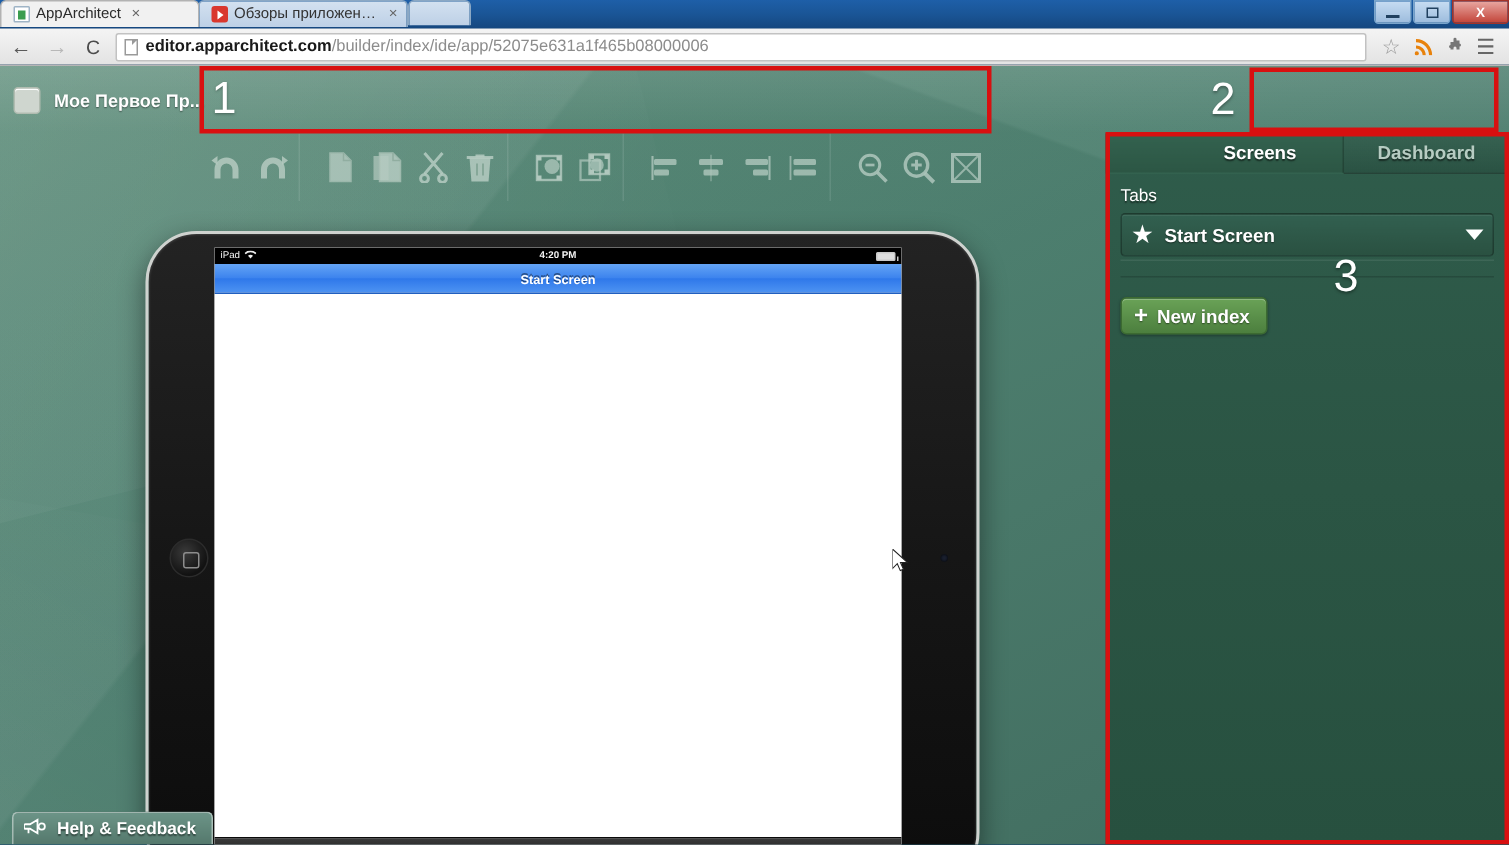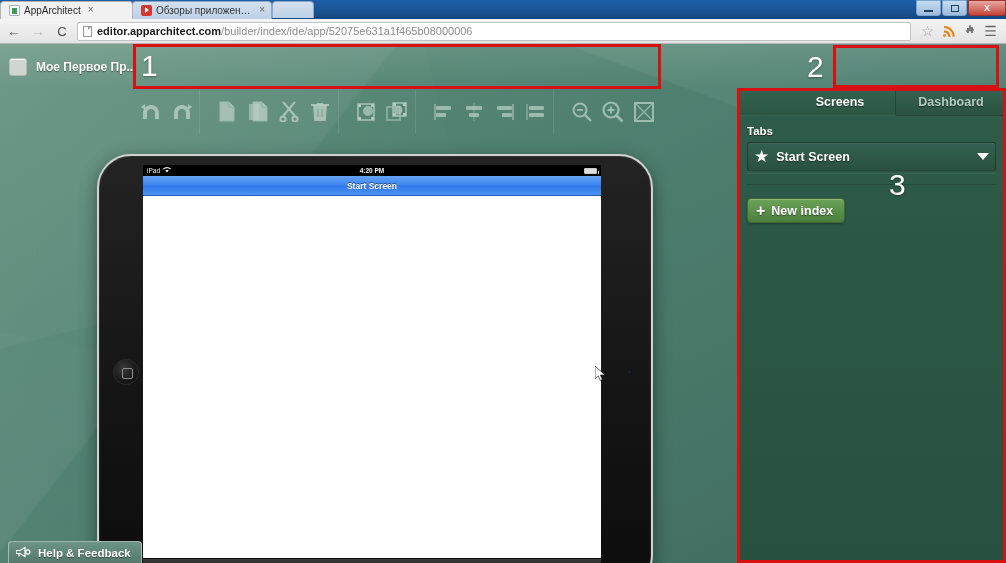--- a/index.html
+++ b/index.html
@@ -10,21 +10,21 @@
     background: #0b3a6b;
   }
 
   
   .browser-titlebar {
     position: absolute; top: 0; left: 0; width: 1006px; height: 19px;
     background: linear-gradient(to bottom, #1e5fa8 0%, #1a5596 50%, #15477f 100%);
   }
   .tabstrip {
     position: absolute; top: 0; left: 0; height: 19px;
-    display: flex; align-items: center;
+    display: flex; align-items: flex-start;
   }
   .tab {
     position: relative;
     height: 18px;
     display: flex; align-items: center;
     padding: 0 6px 0 8px;
     border-top-left-radius: 4px; border-top-right-radius: 4px;
     font-size: 10px;
     color: #2b2b2b;
     white-space: nowrap;
@@ -366,21 +366,21 @@
   }
   .rtab:last-child { border-right: none; }
   .rtab.active {
     color: #ffffff;
     background: linear-gradient(to bottom, #33624f, #2c5644);
     border-bottom: 1px solid transparent;
     padding-left: 48px;
   }
   .rbody { padding: 7px 10px 0 10px; position: relative; }
   .sect-label {
-    color: #ffffff; font-size: 11.5px; font-weight: bold;
+    color: #ffffff; font-size: 11.5px; font-weight: normal;
     text-shadow: 0 1px 1px rgba(0,0,0,.5);
     margin: 2px 0 5px 0;
   }
   .screen-row {
     height: 29px;
     background: linear-gradient(to bottom, #326050, #2a5141);
     border: 1px solid rgba(0,0,0,0.28);
     border-radius: 3px;
     display: flex; align-items: center;
     padding: 0 6px;

